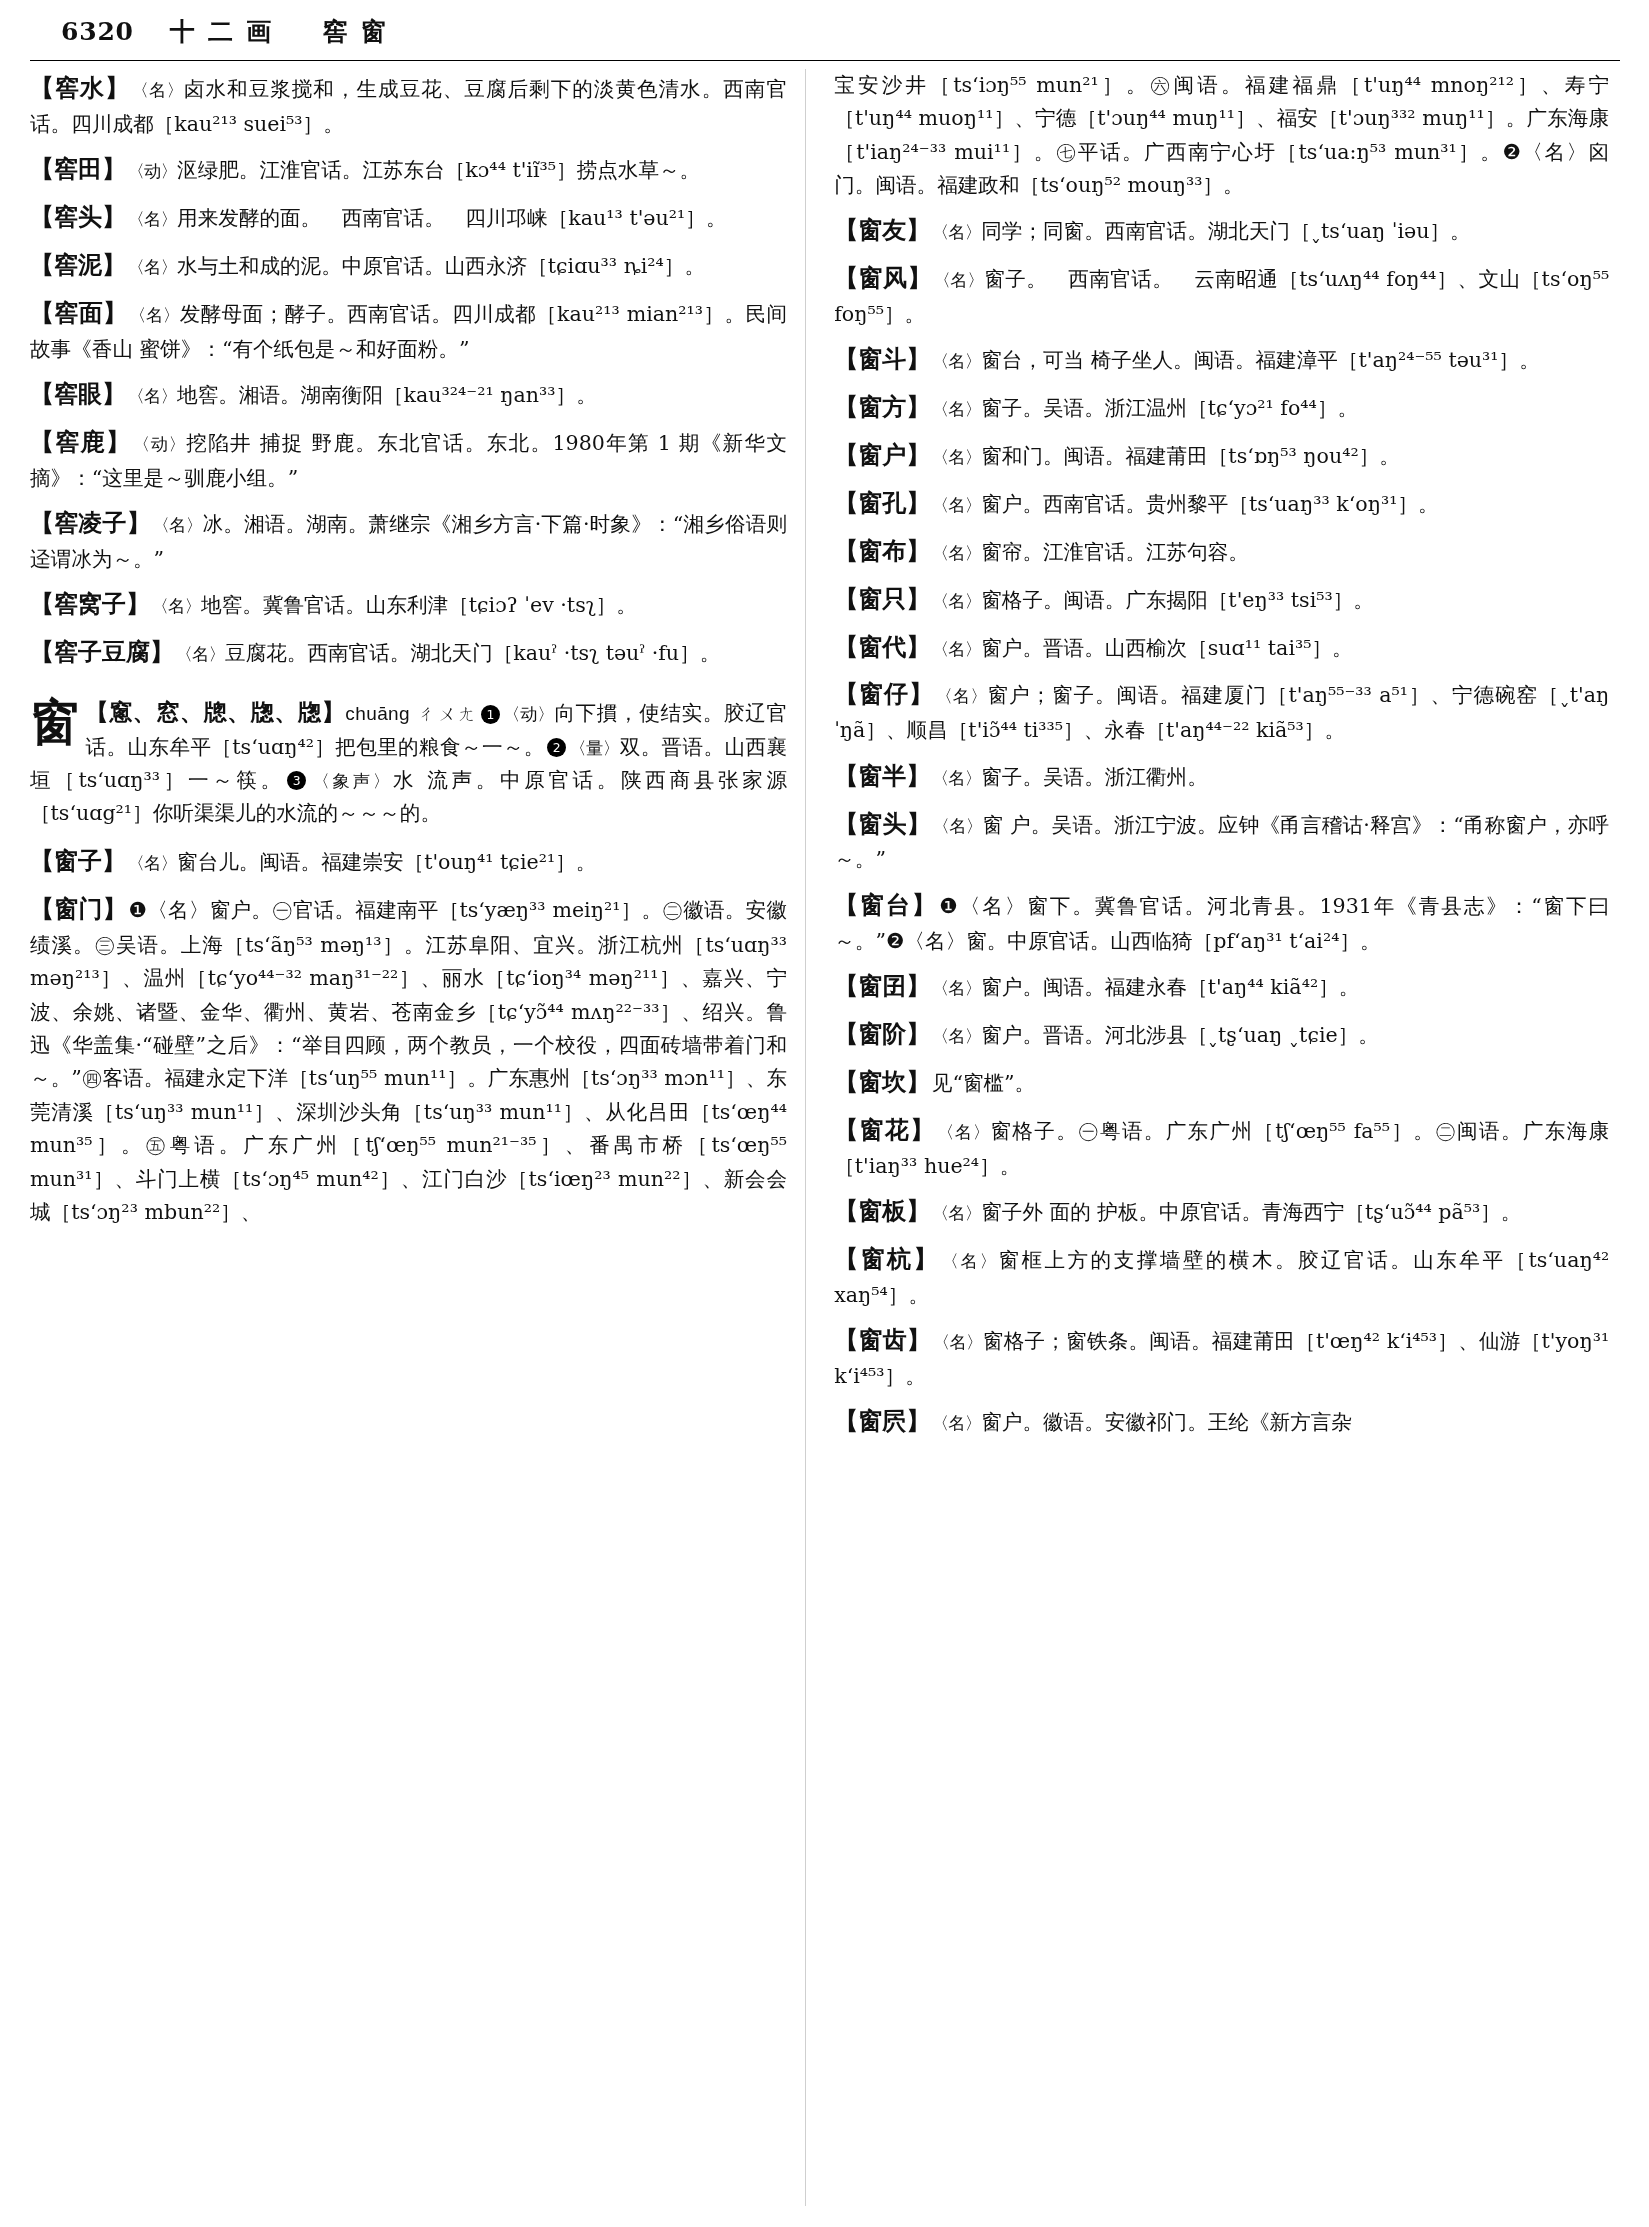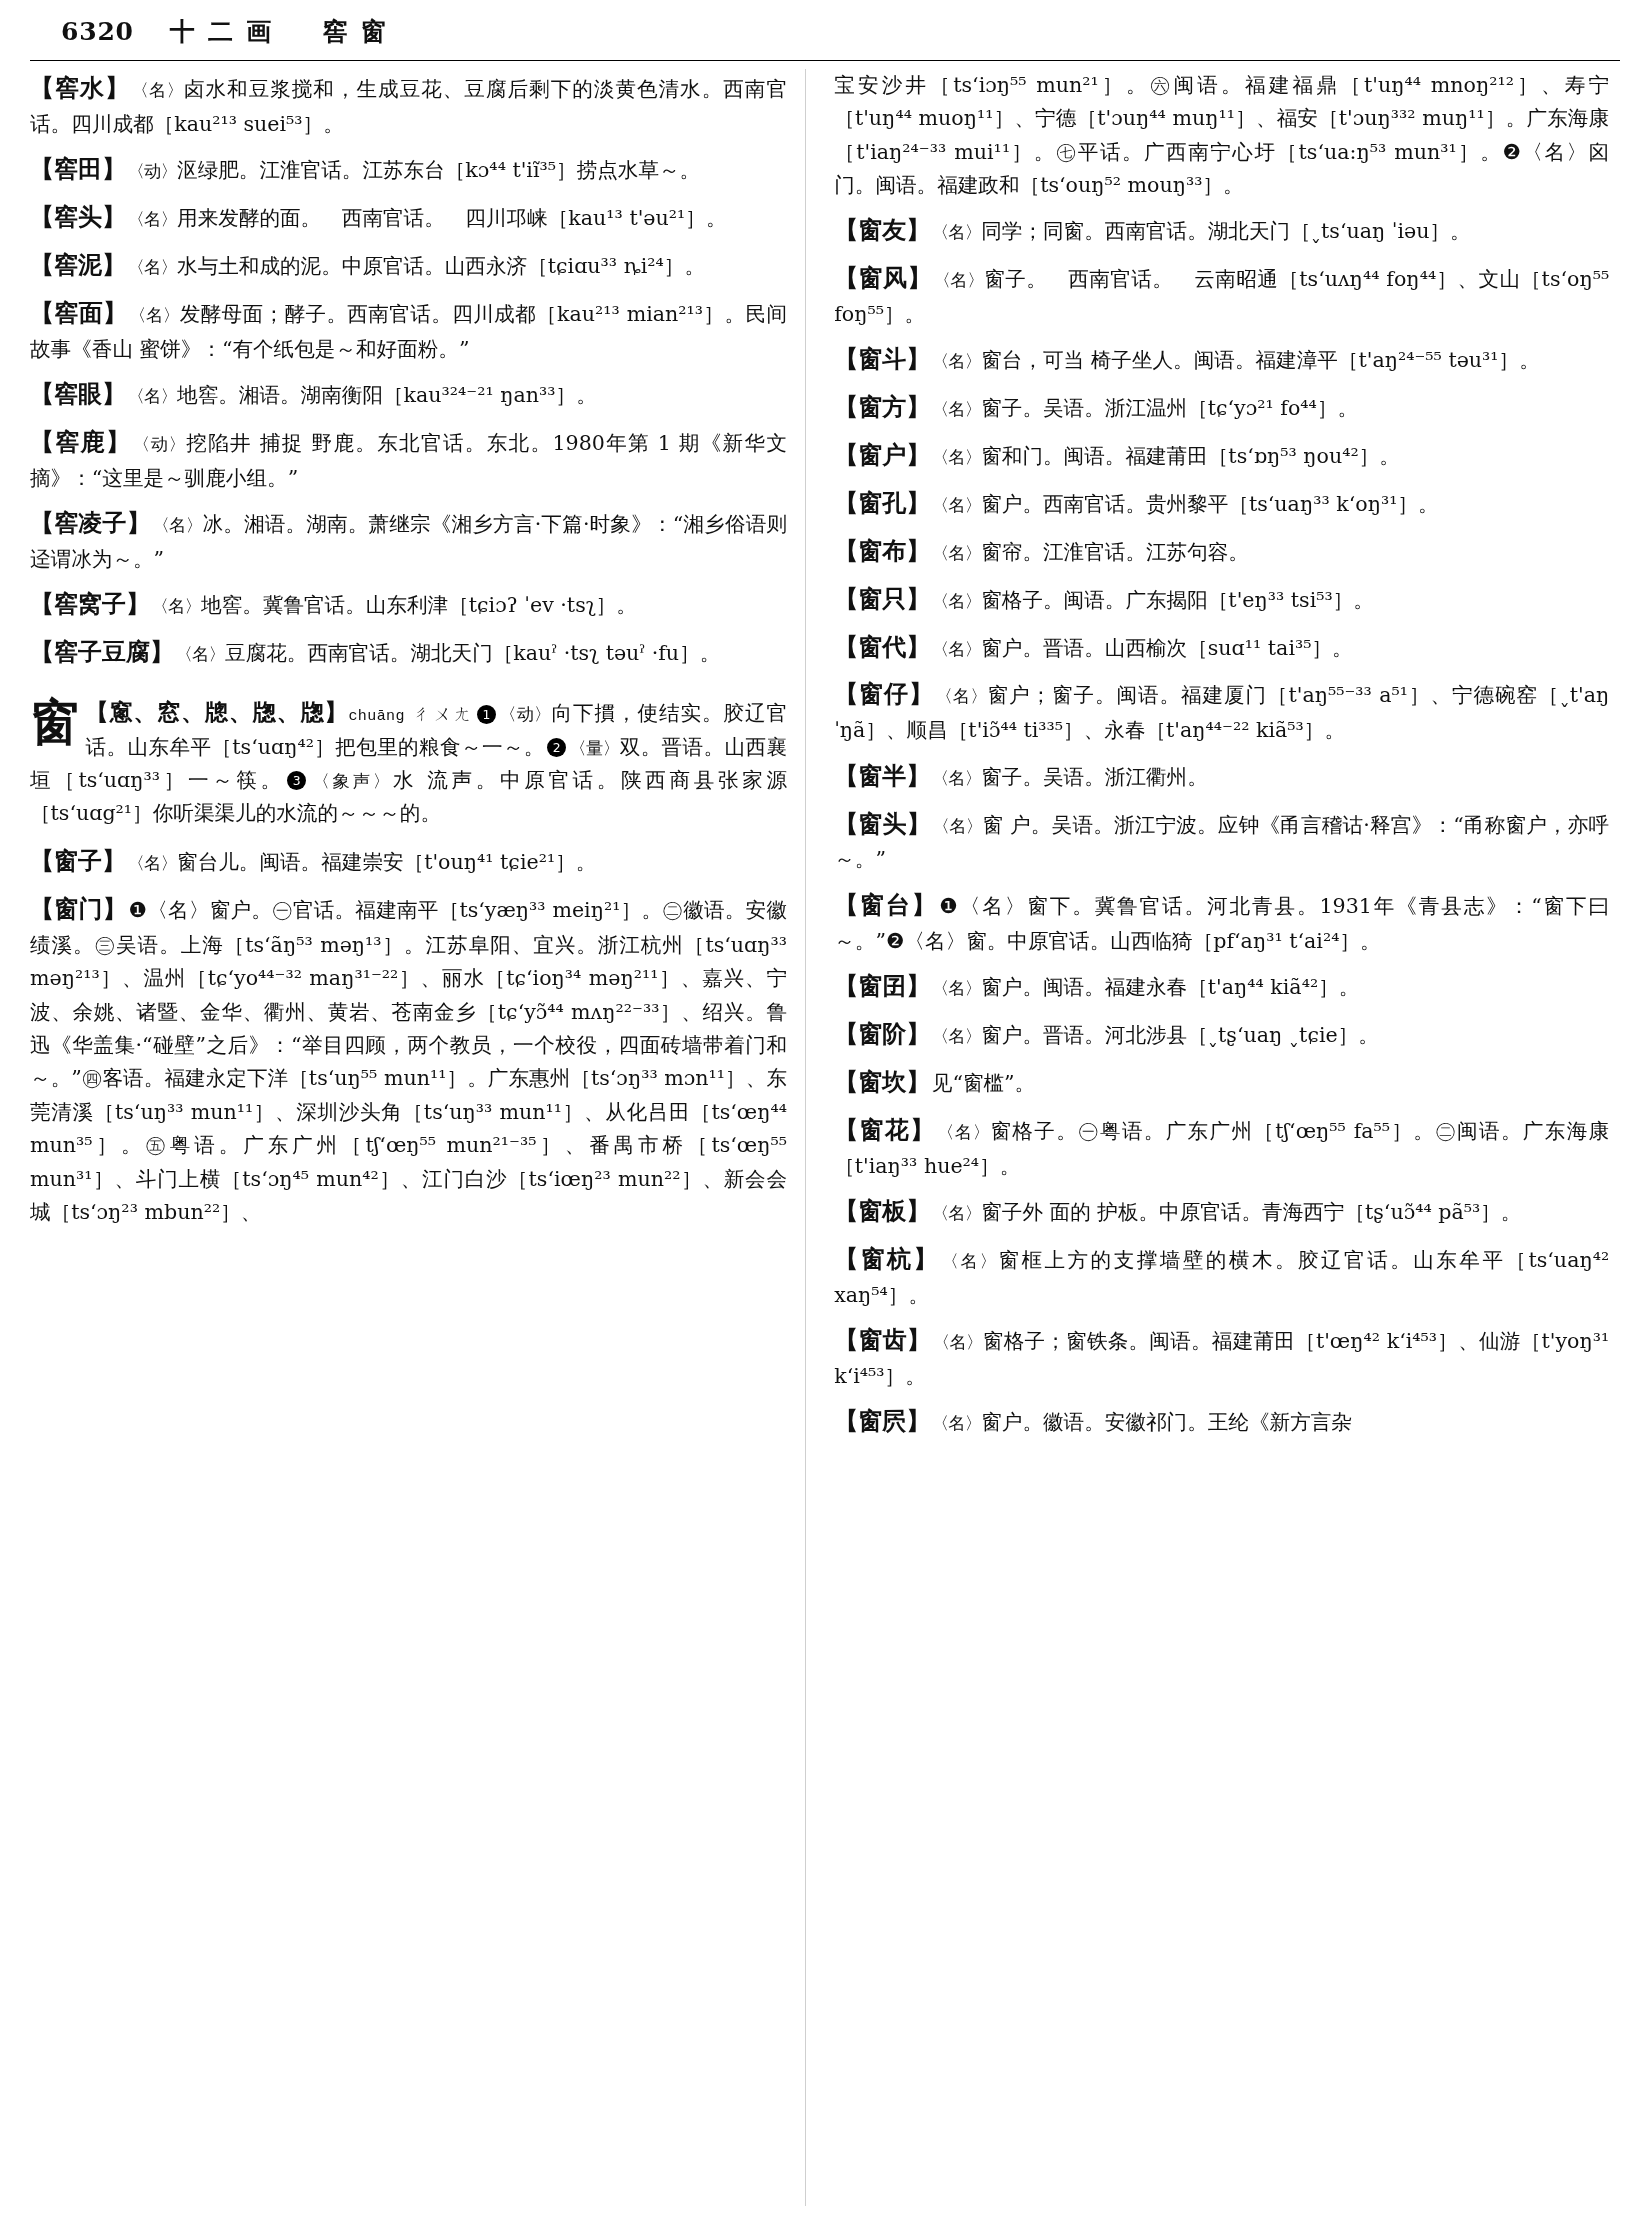--- a/index.html
+++ b/index.html
@@ -101,22 +101,22 @@
     font-weight: bold;
     line-height: 1;
     float: left;
     margin: 5px 6.6px 0 0;
   }
   .variants {
     font-weight: bold;
     font-size: 23px;
   }
   .pinyin {
-    font-family: Liberation Mono, monospace;
-    font-size: 15px;
+    font-family: Liberation Sans, sans-serif;
+    font-size: 19px;
     letter-spacing: 0.4px;
   }
   .zhuyin {
     font-size: 18px;
     letter-spacing: 1.6px;
   }
 </style>
 </head>
 <body>
 

